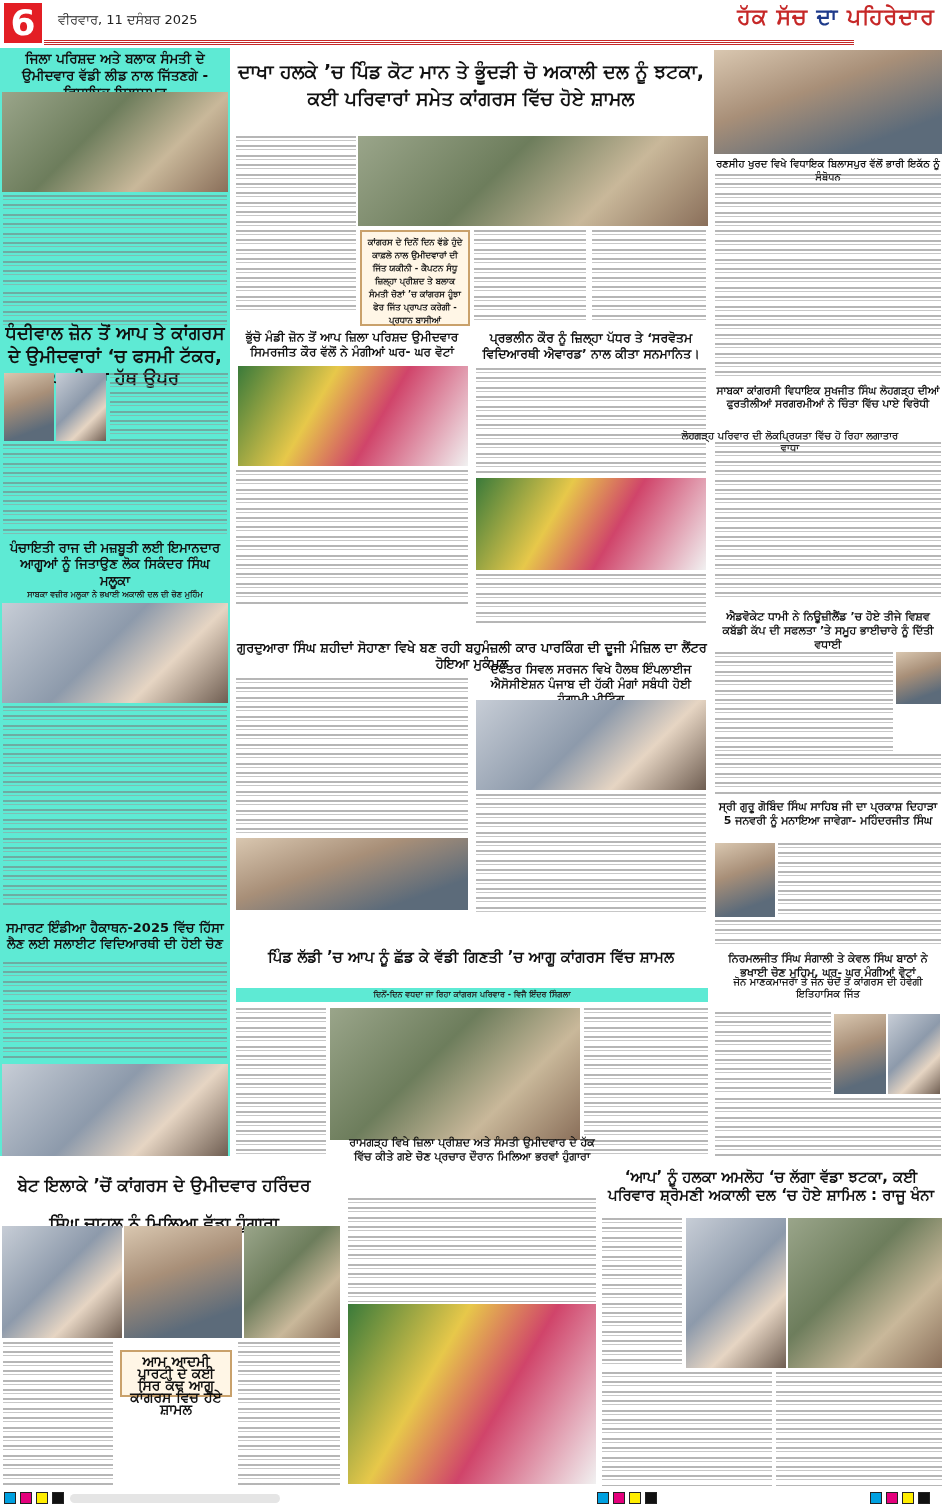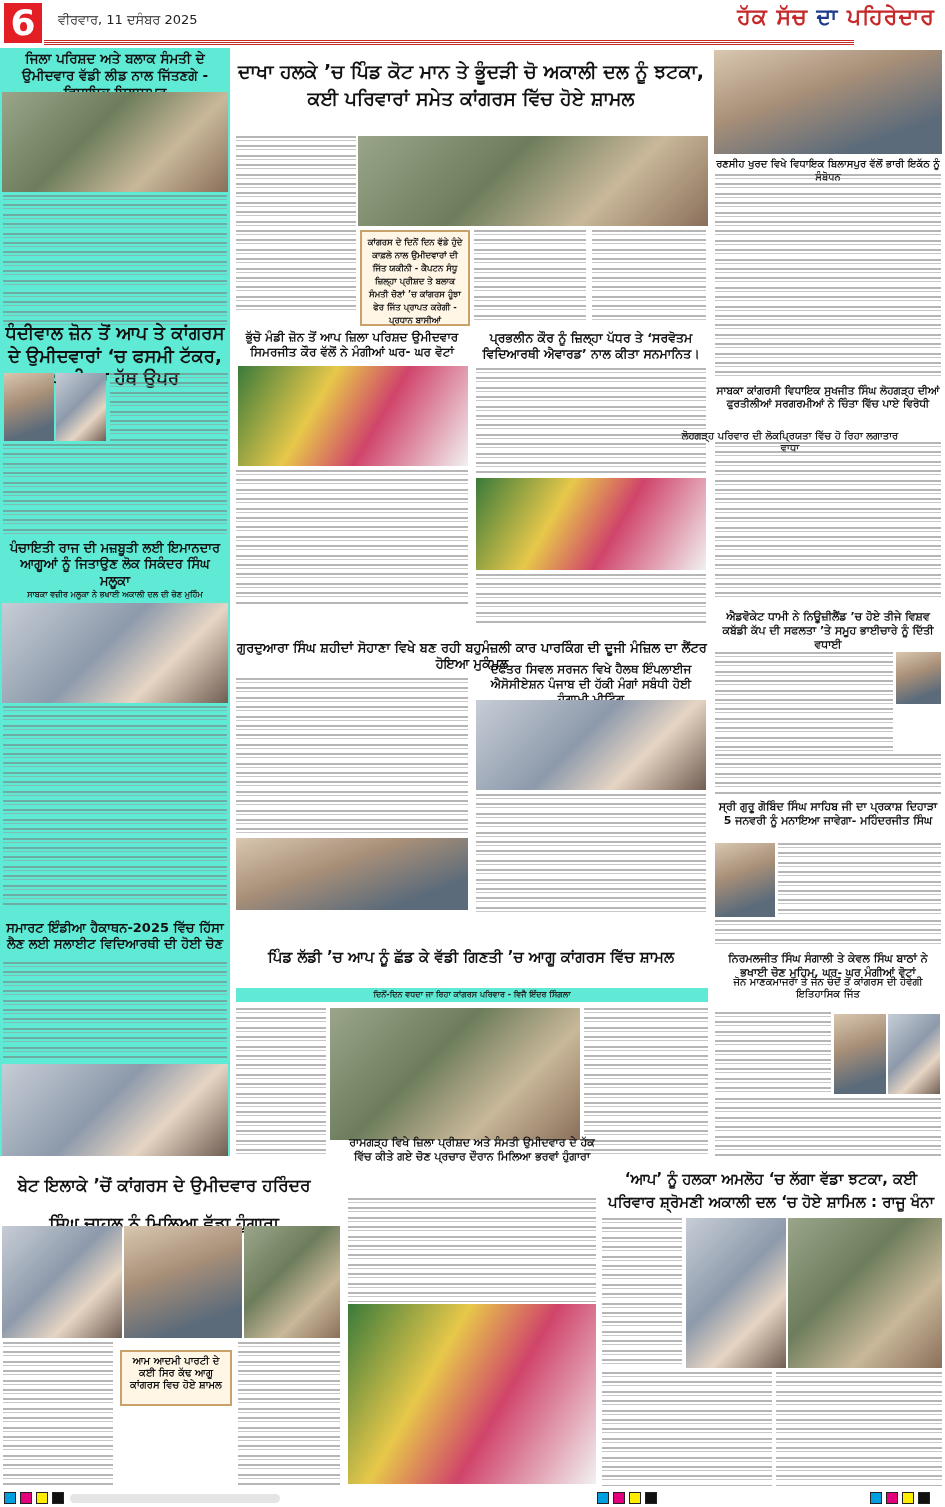--- a/index.html
+++ b/index.html
@@ -114,28 +114,28 @@
 <div class="abs txt" style="left:715px;top:1012px;width:116px;height:84px"></div>
 <div class="abs photo c" style="left:834px;top:1014px;width:52px;height:80px"></div>
 <div class="abs photo b" style="left:888px;top:1014px;width:52px;height:80px"></div>
 <div class="abs txt" style="left:715px;top:1098px;width:226px;height:58px"></div>
 
 <div class="abs hl" style="left:4px;top:1166px;width:320px;font-size:17px;line-height:38px">ਬੇਟ ਇਲਾਕੇ ’ਚੋਂ ਕਾਂਗਰਸ ਦੇ ਉਮੀਦਵਾਰ ਹਰਿੰਦਰ ਸਿੰਘ ਚਾਹਲ ਨੂੰ ਮਿਲਿਆ ਵੱਡਾ ਹੁੰਗਾਰਾ</div>
 <div class="abs photo b" style="left:2px;top:1226px;width:120px;height:112px"></div>
 <div class="abs photo c" style="left:124px;top:1226px;width:118px;height:112px"></div>
 <div class="abs photo" style="left:244px;top:1226px;width:96px;height:112px"></div>
 <div class="abs txt" style="left:3px;top:1342px;width:110px;height:144px"></div>
-<div class="abs box" style="left:120px;top:1350px;width:112px;height:56px;font-size:10px;line-height:12px;padding:3px">ਆਮ ਆਦਮੀ ਪਾਰਟੀ ਦੇ ਕਈ ਸਿਰ ਕੱਢ ਆਗੂ ਕਾਂਗਰਸ ਵਿਚ ਹੋਏ ਸ਼ਾਮਲ</div>
+<div class="abs box" style="left:120px;top:1350px;width:112px;height:47px;font-size:14px;line-height:12px;padding:3px">ਆਮ ਆਦਮੀ ਪਾਰਟੀ ਦੇ ਕਈ ਸਿਰ ਕੱਢ ਆਗੂ ਕਾਂਗਰਸ ਵਿਚ ਹੋਏ ਸ਼ਾਮਲ</div>
 <div class="abs txt" style="left:238px;top:1342px;width:102px;height:144px"></div>
 
 <div class="abs hl" style="left:346px;top:1136px;width:252px;font-size:11px">ਰਾਮਗੜ੍ਹ ਵਿਖੇ ਜ਼ਿਲਾ ਪ੍ਰੀਸ਼ਦ ਅਤੇ ਸੰਮਤੀ ਉਮੀਦਵਾਰ ਦੇ ਹੱਕ ਵਿੱਚ ਕੀਤੇ ਗਏ ਚੋਣ ਪ੍ਰਚਾਰ ਦੌਰਾਨ ਮਿਲਿਆ ਭਰਵਾਂ ਹੁੰਗਾਰਾ</div>
 <div class="abs txt" style="left:348px;top:1198px;width:248px;height:104px"></div>
 <div class="abs photo d" style="left:348px;top:1304px;width:248px;height:180px"></div>
 
-<div class="abs hl" style="left:600px;top:1168px;width:342px;font-size:15px;line-height:23px">‘ਆਪ’ ਨੂੰ ਹਲਕਾ ਅਮਲੋਹ ‘ਚ ਲੱਗਾ ਵੱਡਾ ਝਟਕਾ, ਕਈ ਪਰਿਵਾਰ ਸ਼੍ਰੋਮਣੀ ਅਕਾਲੀ ਦਲ ‘ਚ ਹੋਏ ਸ਼ਾਮਿਲ : ਰਾਜੂ ਖੰਨਾ</div>
+<div class="abs hl" style="left:600px;top:1168px;width:342px;font-size:15px;line-height:18px">‘ਆਪ’ ਨੂੰ ਹਲਕਾ ਅਮਲੋਹ ‘ਚ ਲੱਗਾ ਵੱਡਾ ਝਟਕਾ, ਕਈ ਪਰਿਵਾਰ ਸ਼੍ਰੋਮਣੀ ਅਕਾਲੀ ਦਲ ‘ਚ ਹੋਏ ਸ਼ਾਮਿਲ : ਰਾਜੂ ਖੰਨਾ</div>
 <div class="abs txt" style="left:602px;top:1218px;width:80px;height:150px"></div>
 <div class="abs photo b" style="left:686px;top:1218px;width:100px;height:150px"></div>
 <div class="abs photo" style="left:788px;top:1218px;width:154px;height:150px"></div>
 <div class="abs txt" style="left:602px;top:1372px;width:170px;height:114px"></div>
 <div class="abs txt" style="left:776px;top:1372px;width:166px;height:114px"></div>
 
 <div class="abs footer">
   <div class="abs reg" style="left:4px;background:#00a0e0"></div>
   <div class="abs reg" style="left:20px;background:#e4007c"></div>
   <div class="abs reg" style="left:36px;background:#ffed00"></div>

